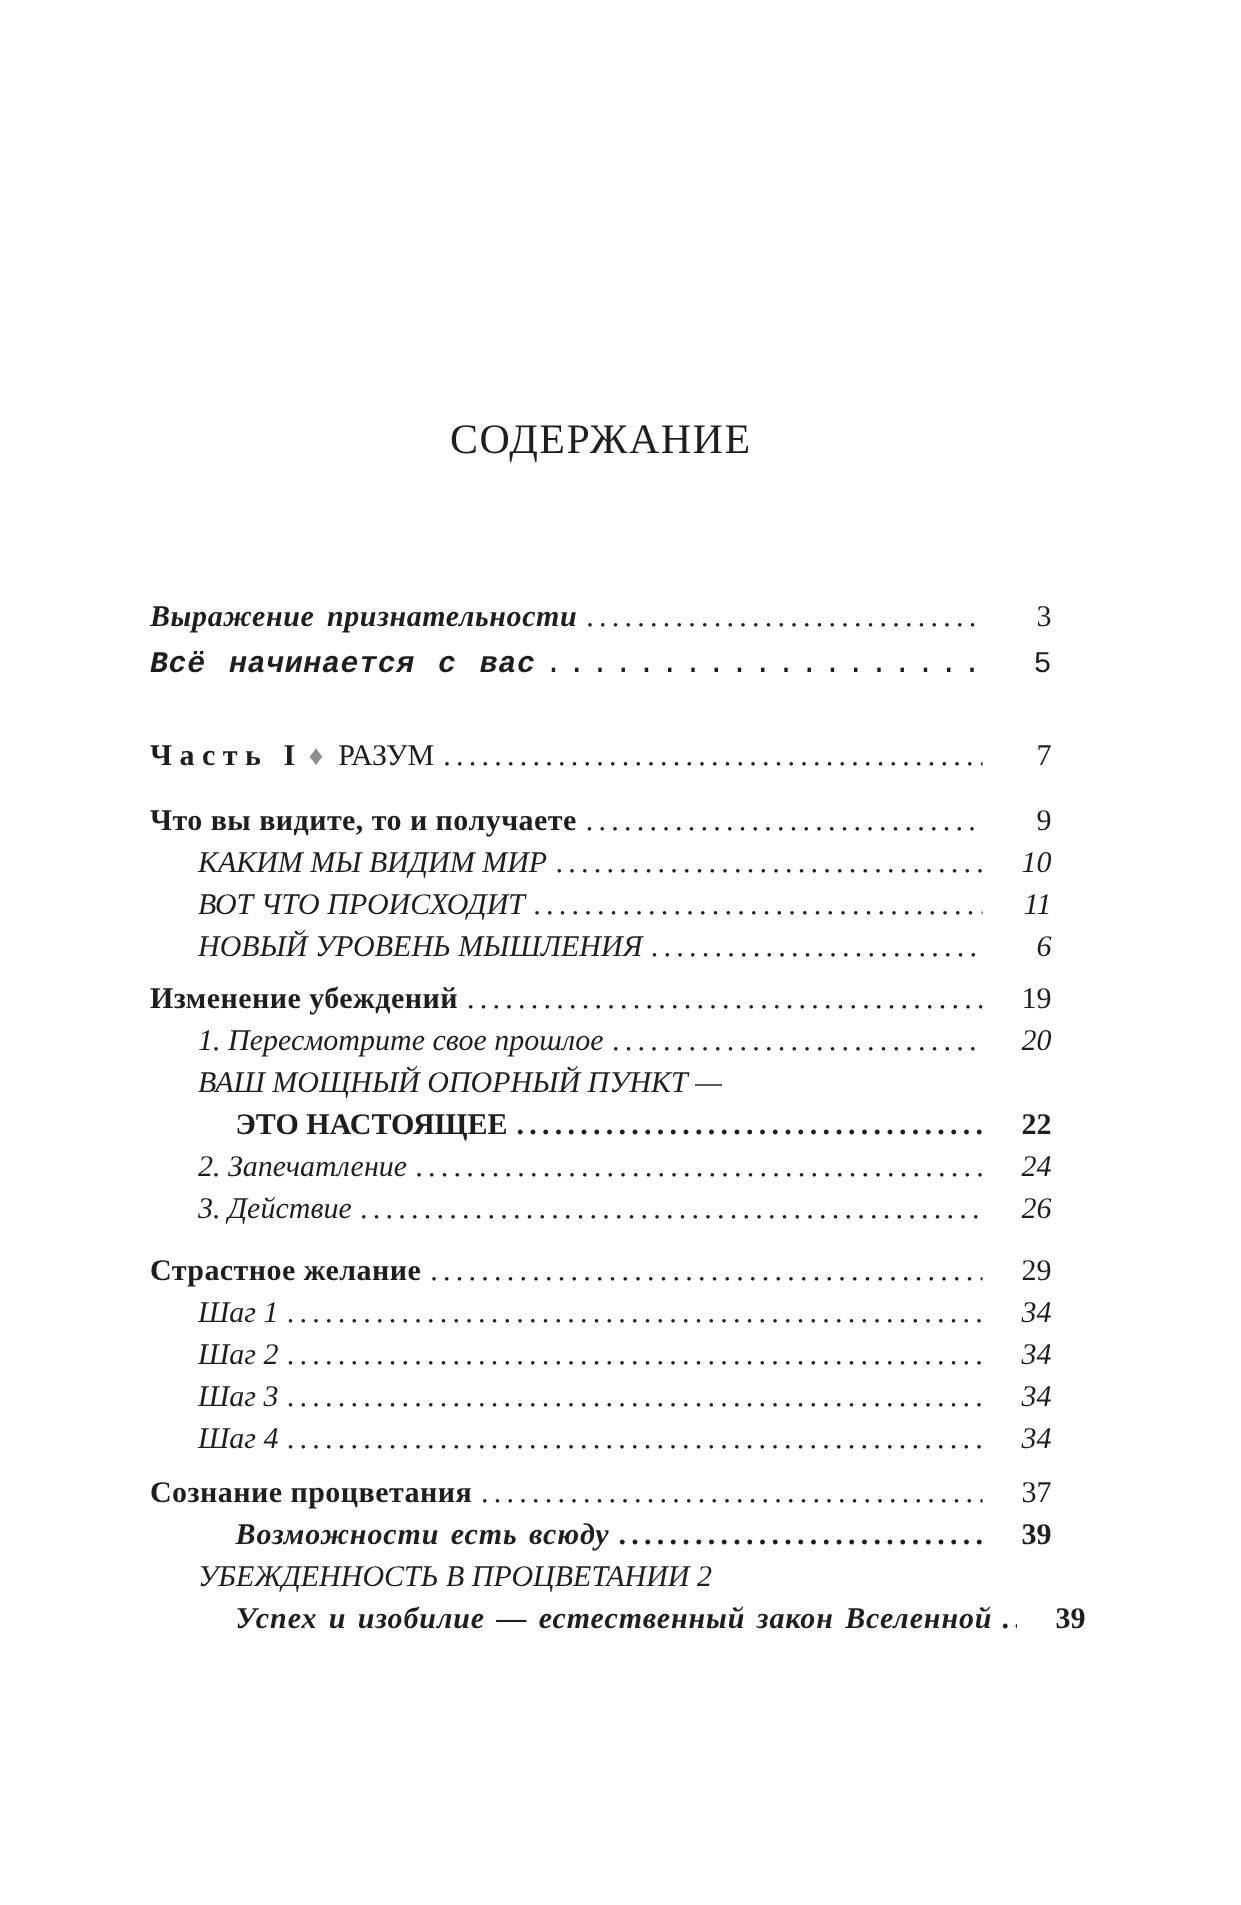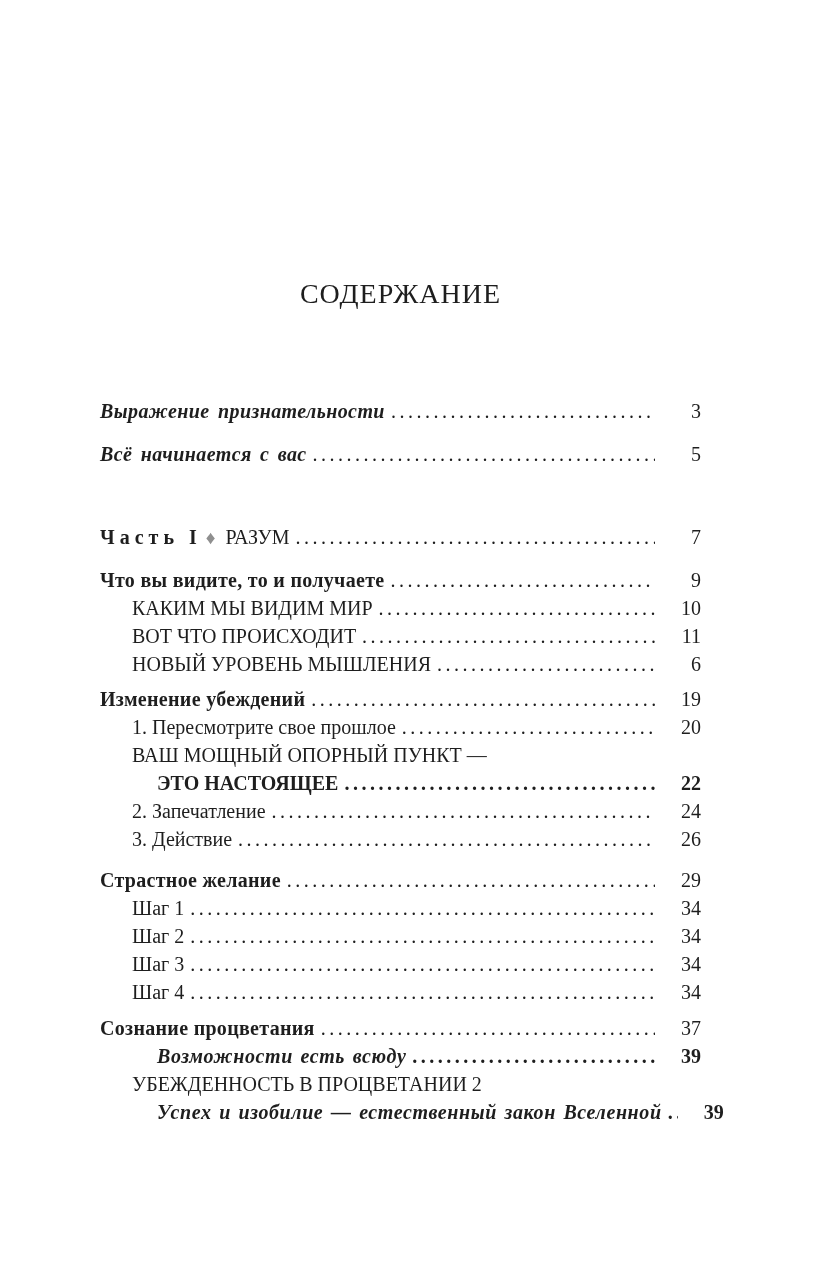--- a/index.html
+++ b/index.html
@@ -29,21 +29,21 @@
     line-height:36px;
   }
   .toc{display:block;}
   .row{
     display:flex;
     align-items:baseline;
     font-size:20px;
     line-height:28px;
     white-space:nowrap;
   }
-  .row.level-1{padding-left:32px;}
+  .row.level-1{padding-left:32px;font-style:italic;}
   .row.level-2{padding-left:57px;font-weight:bold;}
   .row.style-bold-italic .label{font-weight:bold;font-style:italic;letter-spacing:0.4px;word-spacing:3px;}
   .row.style-bold .label{font-weight:bold;letter-spacing:0.3px;}
   .row.style-italic .label{font-style:italic;letter-spacing:0.6px;word-spacing:2px;}
   .label{flex:none;}
   .part-label{font-weight:bold;letter-spacing:5px;}
   .diamond{
     color:var(--diamond);
     font-size:19px;
     margin:0 10px 0 4px;
@@ -71,26 +71,26 @@
 <body>
 
 <div class="page">
   <h1 class="title">СОДЕРЖАНИЕ</h1>
   <nav class="toc" id="toc-list">
       <div class="row level-0 style-bold-italic">
         <span class="label">Выражение признательности</span>
         <span class="leader"></span>
         <span class="pagenum">3</span>
       </div>
-      <div class="row level-0 style-bold-italic" style="margin-top: 15px;">
+      <div class="row level-0 style-bold-italic" style="margin-top: 5px; font-family: Liberation Mono, monospace;">
         <span class="label">Всё начинается с вас</span>
         <span class="leader"></span>
         <span class="pagenum">5</span>
       </div>
-      <div class="row level-0 style-part" style="margin-top: 55px;">
+      <div class="row level-0 style-part" style="margin-top: 32px;">
         <span class="label"><span class="part-label">Часть I</span><span class="diamond">♦</span><span class="part-title">РАЗУМ</span></span>
         <span class="leader"></span>
         <span class="pagenum">7</span>
       </div>
       <div class="row level-0 style-bold" style="margin-top: 14px;">
         <span class="label">Что вы видите, то и получаете</span>
         <span class="leader"></span>
         <span class="pagenum">9</span>
       </div>
       <div class="row level-1 style-regular">

